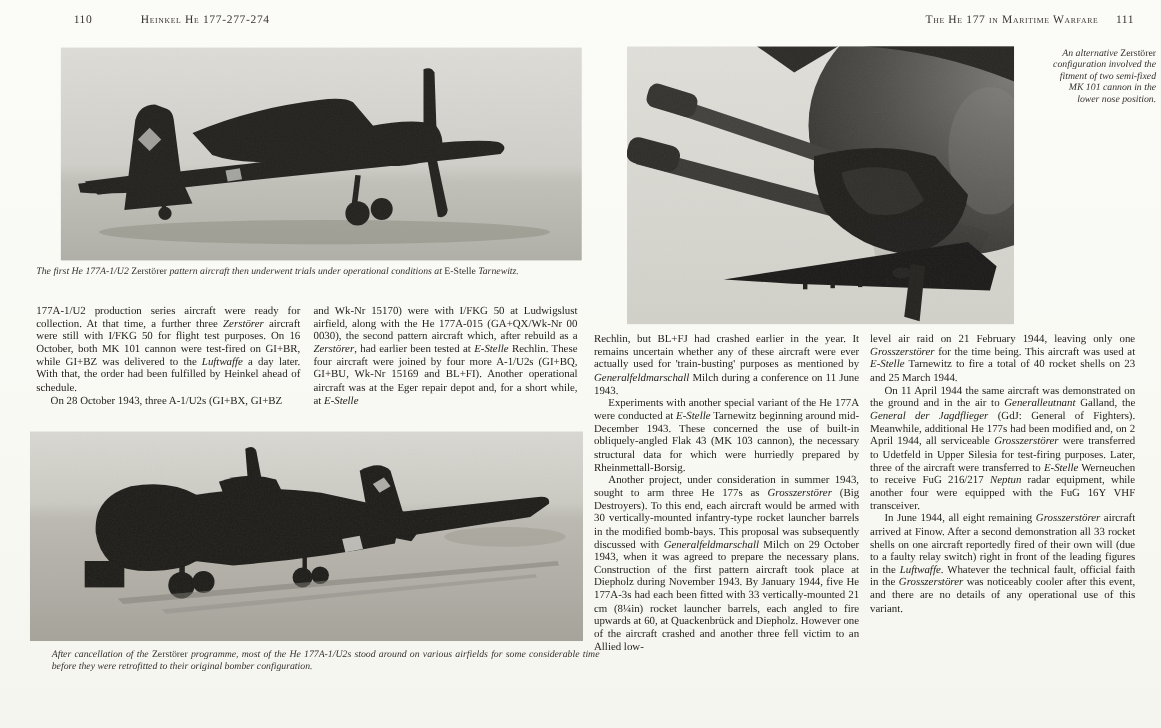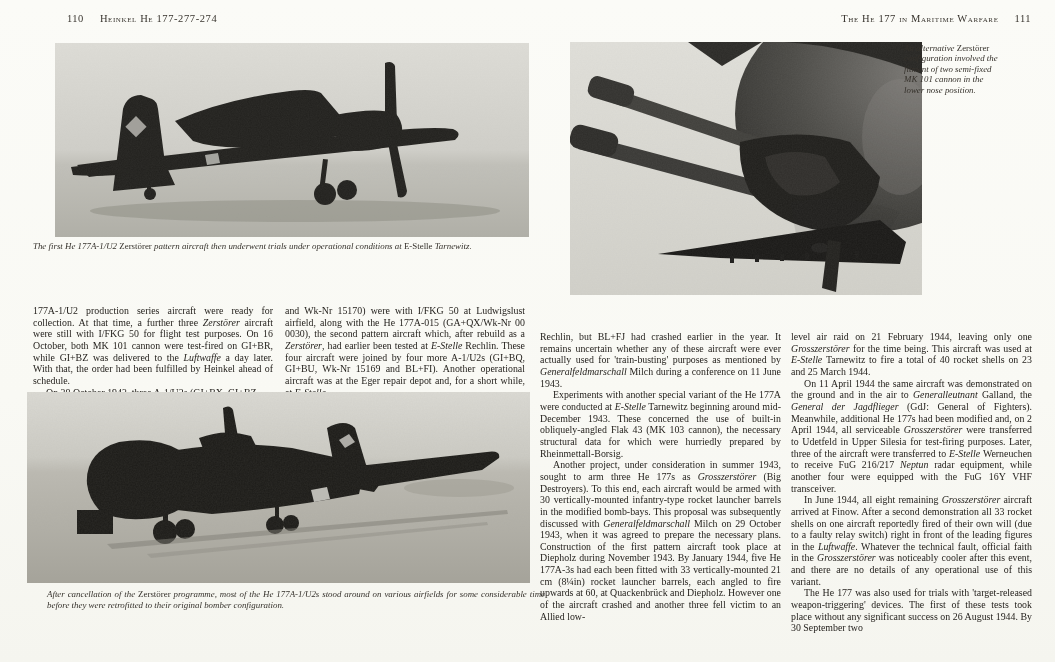--- a/index.html
+++ b/index.html
@@ -11,49 +11,49 @@
     -webkit-font-smoothing:antialiased;
   }
   #spread {
     position:relative; width:1055px; height:662px;
     background:linear-gradient(180deg,#fbfbf7 0%,#f9f9f4 60%,#f5f5ef 100%);
     overflow:hidden;
   }
   .runhead { position:absolute; top:13px; font-size:10.5px; color:#38342e; white-space:nowrap; }
   #runhead-left { left:36px; }
   #runhead-right { right:24px; text-align:left; }
-  .sc { font-variant:small-caps; letter-spacing:0.6px; }
+  .sc { font-variant:small-caps; letter-spacing:0.6px;margin-left:28px; }
   #runhead-left .pagenum { margin-right:16px; letter-spacing:0.5px;margin-left:31px; }
   #runhead-right .pagenum { margin-left:16px; letter-spacing:0.5px; }
 
   .photo { position:absolute; overflow:hidden; }
   .photo svg { display:block; width:100%; height:100%; }
   #photo1 { left:55px;  top:43px;  width:474px; height:194px; }
   #photo2 { left:27px;  top:392px; width:503px; height:191px; }
   #photo3 { left:570px; top:42px;  width:352px; height:253px; }
 
   .caption {
     position:absolute; font-style:italic; font-size:8.9px; line-height:10.8px;
     color:#35312b; text-align:justify;
   }
   #caption1 { left:33px;  top:241px; width:492px; }
   #caption2 { left:30px;  top:589px; width:498px;margin-left:17px; }
-  #caption3 { left:904px; top:43px;  width:94px; text-align:left; line-height:10.4px; }
+  #caption3 { left:957px; top:43px;  width:94px; text-align:right; line-height:10.4px; }
   .rm { font-style:normal; }
 
   .cols { position:absolute; display:flex; }
   #cols-left  { left:33px;  top:277px; width:492px; gap:12px; }
   #cols-right { left:540px; top:303px; width:492px; gap:10px; }
   .col { width:240px; }
   #cols-right .col { width:241px; }
   .col p {
     font-size:9.9px; line-height:11.65px; text-align:justify;
     text-indent:13px; color:#26231f;
   }
-  .col p.cont { text-indent:0;margin-top:28px; }
+  .col p.cont { text-indent:0; }
 </style>
 </head>
 <body>
 
 <div id="spread">
 
   <div class="runhead" id="runhead-left">
     <span class="pagenum">110</span><span class="sc">Heinkel He 177-277-274</span>
   </div>
   <div class="runhead" id="runhead-right">
@@ -202,17 +202,16 @@
   <div class="cols" id="cols-right">
     <div class="col">
       <p class="cont">Rechlin, but BL+FJ had crashed earlier in the year. It remains uncertain whether any of these aircraft were ever actually used for 'train-busting' purposes as mentioned by <i>Generalfeldmarschall</i> Milch during a conference on 11 June 1943.</p>
       <p>Experiments with another special variant of the He 177A were conducted at <i>E-Stelle</i> Tarnewitz beginning around mid-December 1943. These concerned the use of built-in obliquely-angled Flak 43 (MK 103 cannon), the necessary structural data for which were hurriedly prepared by Rheinmettall-Borsig.</p>
       <p>Another project, under consideration in summer 1943, sought to arm three He 177s as <i>Grosszerstörer</i> (Big Destroyers). To this end, each aircraft would be armed with 30 vertically-mounted infantry-type rocket launcher barrels in the modified bomb-bays. This proposal was subsequently discussed with <i>Generalfeldmarschall</i> Milch on 29 October 1943, when it was agreed to prepare the necessary plans. Construction of the first pattern aircraft took place at Diepholz during November 1943. By January 1944, five He 177A-3s had each been fitted with 33 vertically-mounted 21 cm (8¼in) rocket launcher barrels, each angled to fire upwards at 60, at Quackenbrück and Diepholz. However one of the aircraft crashed and another three fell victim to an Allied low-</p>
     </div>
     <div class="col">
       <p class="cont">level air raid on 21 February 1944, leaving only one <i>Grosszerstörer</i> for the time being. This aircraft was used at <i>E-Stelle</i> Tarnewitz to fire a total of 40 rocket shells on 23 and 25 March 1944.</p>
       <p>On 11 April 1944 the same aircraft was demonstrated on the ground and in the air to <i>Generalleutnant</i> Galland, the <i>General der Jagdflieger</i> (GdJ: General of Fighters). Meanwhile, additional He 177s had been modified and, on 2 April 1944, all serviceable <i>Grosszerstörer</i> were transferred to Udetfeld in Upper Silesia for test-firing purposes. Later, three of the aircraft were transferred to <i>E-Stelle</i> Werneuchen to receive FuG 216/217 <i>Neptun</i> radar equipment, while another four were equipped with the FuG 16Y VHF transceiver.</p>
       <p>In June 1944, all eight remaining <i>Grosszerstörer</i> aircraft arrived at Finow. After a second demonstration all 33 rocket shells on one aircraft reportedly fired of their own will (due to a faulty relay switch) right in front of the leading figures in the <i>Luftwaffe</i>. Whatever the technical fault, official faith in the <i>Grosszerstörer</i> was noticeably cooler after this event, and there are no details of any operational use of this variant.</p>
-      <p>The He 177 was also used for trials with 'target-released weapon-triggering' devices. The first of these tests took place without any significant success on 26 August 1944. By 30 September two</p>
     </div>
   </div>
 
 </div>
 
 </body></html>

